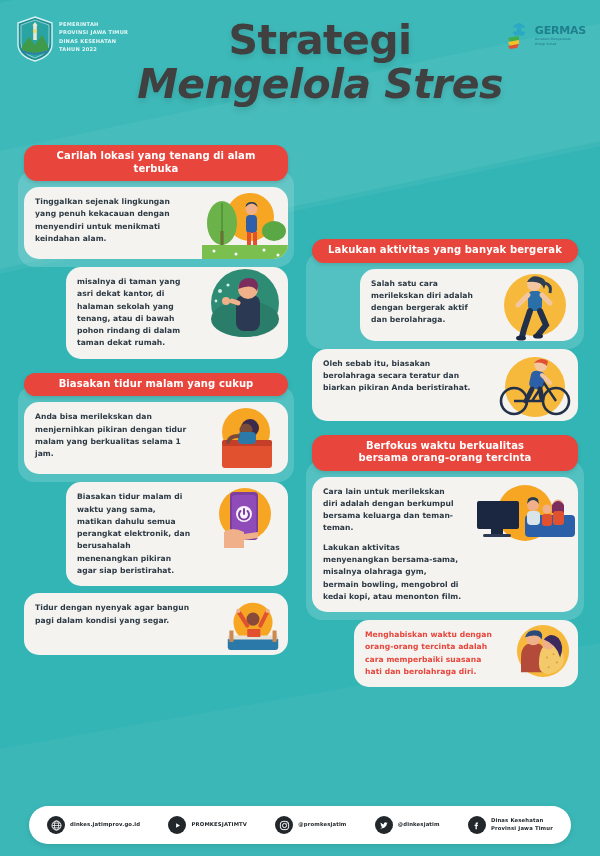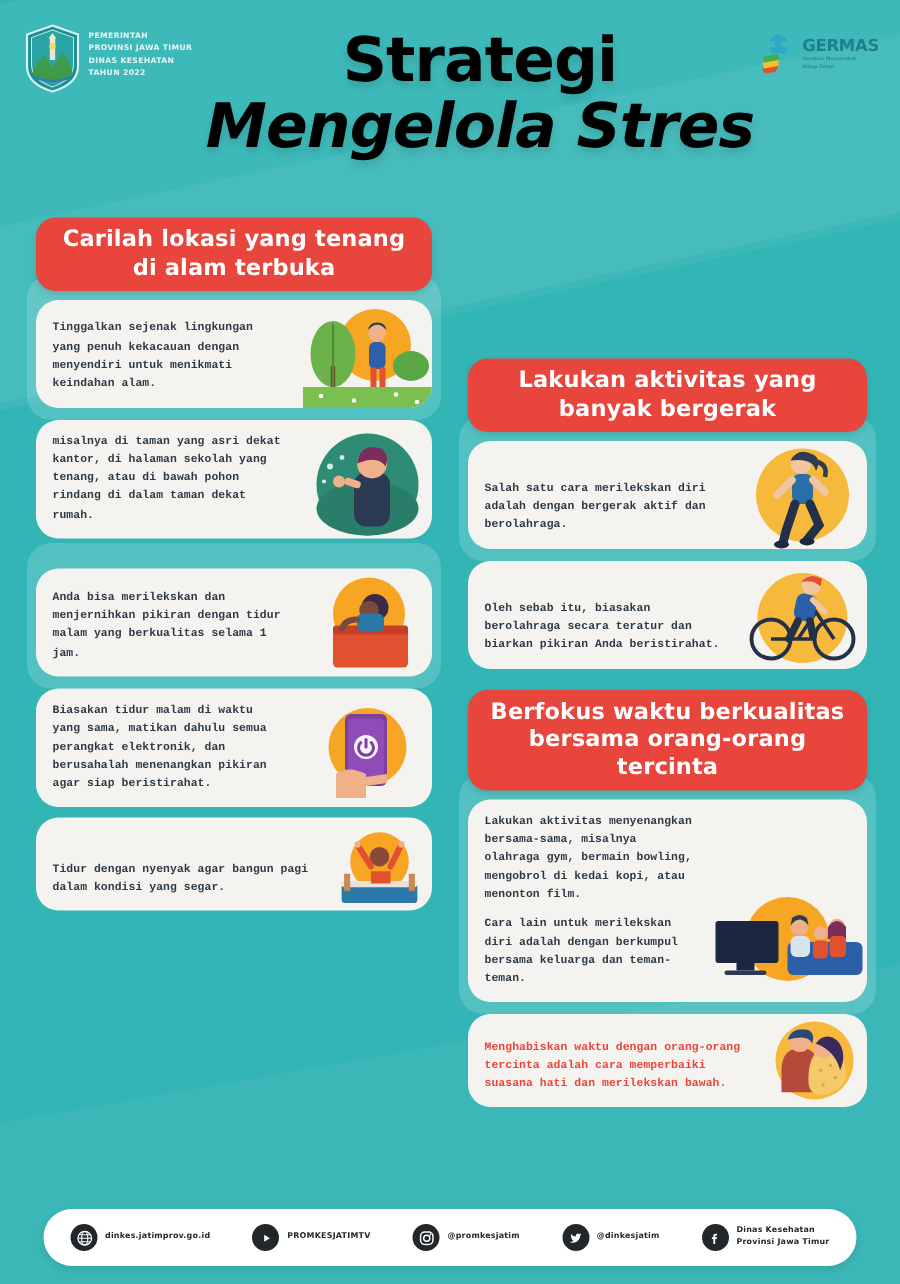--- a/index.html
+++ b/index.html
@@ -90,21 +90,21 @@
     color: #2a8e99;
     line-height: 1.5;
     margin-top: 1px;
     font-weight: bold;
   }
 
   .poster-title {
     position: absolute;
     left: 0; right: 0; top: 18px;
     text-align: center;
-    color: #000000;
+    color: #404040;
     font-weight: bold;
     font-size: 41px;
     line-height: 1.08;
     letter-spacing: -0.6px;
     text-shadow: 0 3px 6px rgba(0,0,0,0.13);
     padding-left: 40px;
   }
   .poster-title .l2 { display: block; font-style: italic; }
 
   
@@ -117,21 +117,21 @@
   .col-right { position: absolute; left: 306px; top: 94px; width: 278px; }
 
   
   .section { position: relative; margin-bottom: 14px; }
 
   .section-head {
     position: relative;
     background: #e8453c;
     color: #ffffff;
     font-weight: bold;
-    font-size: 15px;
+    font-size: 10px;
     text-align: center;
     border-radius: 13px;
     padding: 5px 12px 6px;
     line-height: 1.25;
     letter-spacing: 0.1px;
     z-index: 3;
     box-shadow: 0 2px 4px rgba(0,0,0,0.12);
     margin: 0 6px 0;
   }
   .section-head .sub { display: block; }
@@ -144,27 +144,26 @@
     padding: 17px 6px 8px;
   }
 
   
   .card {
     position: relative;
     background: #f4f3ef;
     border-radius: 15px;
     margin-bottom: 7px;
     display: flex;
-    align-items: flex-end;
+    align-items: flex-start;
     overflow: hidden;
     min-height: 62px;
-    font-family: Liberation Mono, monospace;
   }
   .card:last-child { margin-bottom: 0; }
-  .card.rev { flex-direction: row-reverse; }
+  .card.rev { flex-direction: row-reverse; margin-left: 48px; }
 
   .card-text {
     flex: 1 1 auto;
     padding: 9px 11px;
     font-size: 7.6px;
     line-height: 1.62;
     color: #2d3a45;
     font-weight: bold;
     letter-spacing: 0.05px;
   }
@@ -313,20 +312,21 @@
                 <circle cx="18" cy="24" r="2" fill="#cfeee4"></circle>
                 <circle cx="26" cy="18" r="1.6" fill="#cfeee4"></circle>
                 <circle cx="14" cy="34" r="1.4" fill="#cfeee4"></circle>
               </svg></div>
             <div class="card-text">
               <p>misalnya di taman yang asri dekat kantor, di halaman sekolah yang tenang, atau di bawah pohon rindang di dalam taman dekat rumah.</p>
             </div>
           </div>
         </div>
         <div class="section">
+          <div class="section-head"><span>Biasakan tidur malam yang cukup</span></div>
           <div class="section-body">
             <div class="card">
               <div class="card-text">
                 <p>Anda bisa merilekskan dan menjernihkan pikiran dengan tidur malam yang berkualitas selama 1 jam.</p>
               </div>
               <div class="card-art"><svg viewBox="0 0 86 72" width="100%" height="100%" preserveAspectRatio="xMidYMid meet">
                   <circle cx="44" cy="30" r="24" fill="#f6a623"></circle>
                   <rect x="20" y="40" width="50" height="26" rx="3" fill="#e2512f"></rect>
                   <rect x="20" y="38" width="50" height="6" rx="2" fill="#c53f28"></rect>
                   <circle cx="48" cy="26" r="9" fill="#3b2a4a"></circle>
@@ -410,22 +410,22 @@
                 <path d="M48 40 L50 50" stroke="#22304a" stroke-width="5" stroke-linecap="round"></path>
                 <path d="M50 26 L58 34" stroke="#f2c6a0" stroke-width="4" stroke-linecap="round"></path>
               </svg></div>
           </div>
         </div>
         <div class="section">
           <div class="section-head"><span>Berfokus waktu berkualitas</span><span class="sub">bersama orang-orang tercinta</span></div>
           <div class="section-body">
             <div class="card">
               <div class="card-text">
+                <p>Cara lain untuk merilekskan diri adalah dengan berkumpul bersama keluarga dan teman-teman.</p>
                 <p>Lakukan aktivitas menyenangkan bersama-sama, misalnya olahraga gym, bermain bowling, mengobrol di kedai kopi, atau menonton film.</p>
-                <p>Cara lain untuk merilekskan diri adalah dengan berkumpul bersama keluarga dan teman-teman.</p>
               </div>
               <div class="card-art wide"><svg viewBox="0 0 105 78" width="100%" height="100%" preserveAspectRatio="xMidYMid meet">
                   <circle cx="52" cy="36" r="28" fill="#f6a623"></circle>
                   <rect x="4" y="24" width="42" height="28" rx="2" fill="#1b2740"></rect>
                   <rect x="18" y="52" width="12" height="5" fill="#1b2740"></rect>
                   <rect x="10" y="57" width="28" height="3" rx="1.5" fill="#2b3a52"></rect>
                   <rect x="52" y="38" width="50" height="22" rx="4" fill="#2b5fa8"></rect>
                   <circle cx="60" cy="28" r="6" fill="#f0b08a"></circle>
                   <path d="M54 27 Q60 19 66 27 L65 22 Q60 18 55 22 Z" fill="#2c3e50"></path>
                   <rect x="54" y="34" width="13" height="14" rx="4" fill="#d8e4ea"></rect>
@@ -445,21 +445,21 @@
                 <path d="M21 19 Q24 8 38 11 Q44 14 41 22 Q38 14 21 19 Z" fill="#2b4a7a"></path>
                 <path d="M44 30 Q62 22 68 40 Q72 58 52 64 Q38 66 38 52 Q38 36 44 30 Z" fill="#f3c96a"></path>
                 <circle cx="50" cy="26" r="8" fill="#f0b08a"></circle>
                 <path d="M44 22 Q52 12 62 20 Q70 30 64 44 Q60 28 44 22 Z" fill="#3b2a5e"></path>
                 <circle cx="48" cy="44" r="1.3" fill="#d8a53e"></circle>
                 <circle cx="56" cy="40" r="1.3" fill="#d8a53e"></circle>
                 <circle cx="60" cy="50" r="1.3" fill="#d8a53e"></circle>
                 <circle cx="50" cy="56" r="1.3" fill="#d8a53e"></circle>
               </svg></div>
             <div class="card-text accent">
-              <p>Menghabiskan waktu dengan orang-orang tercinta adalah cara memperbaiki suasana hati dan merilekskan bawah.</p>
+              <p>Menghabiskan waktu dengan orang-orang tercinta adalah cara memperbaiki suasana hati dan berolahraga diri.</p>
             </div>
           </div>
         </div>
       </div>
   </div>
 
   <div class="footer-wrap">
     <div class="footer-bar" id="footer-bar">
         <div class="f-item">
           <div class="f-icon">

